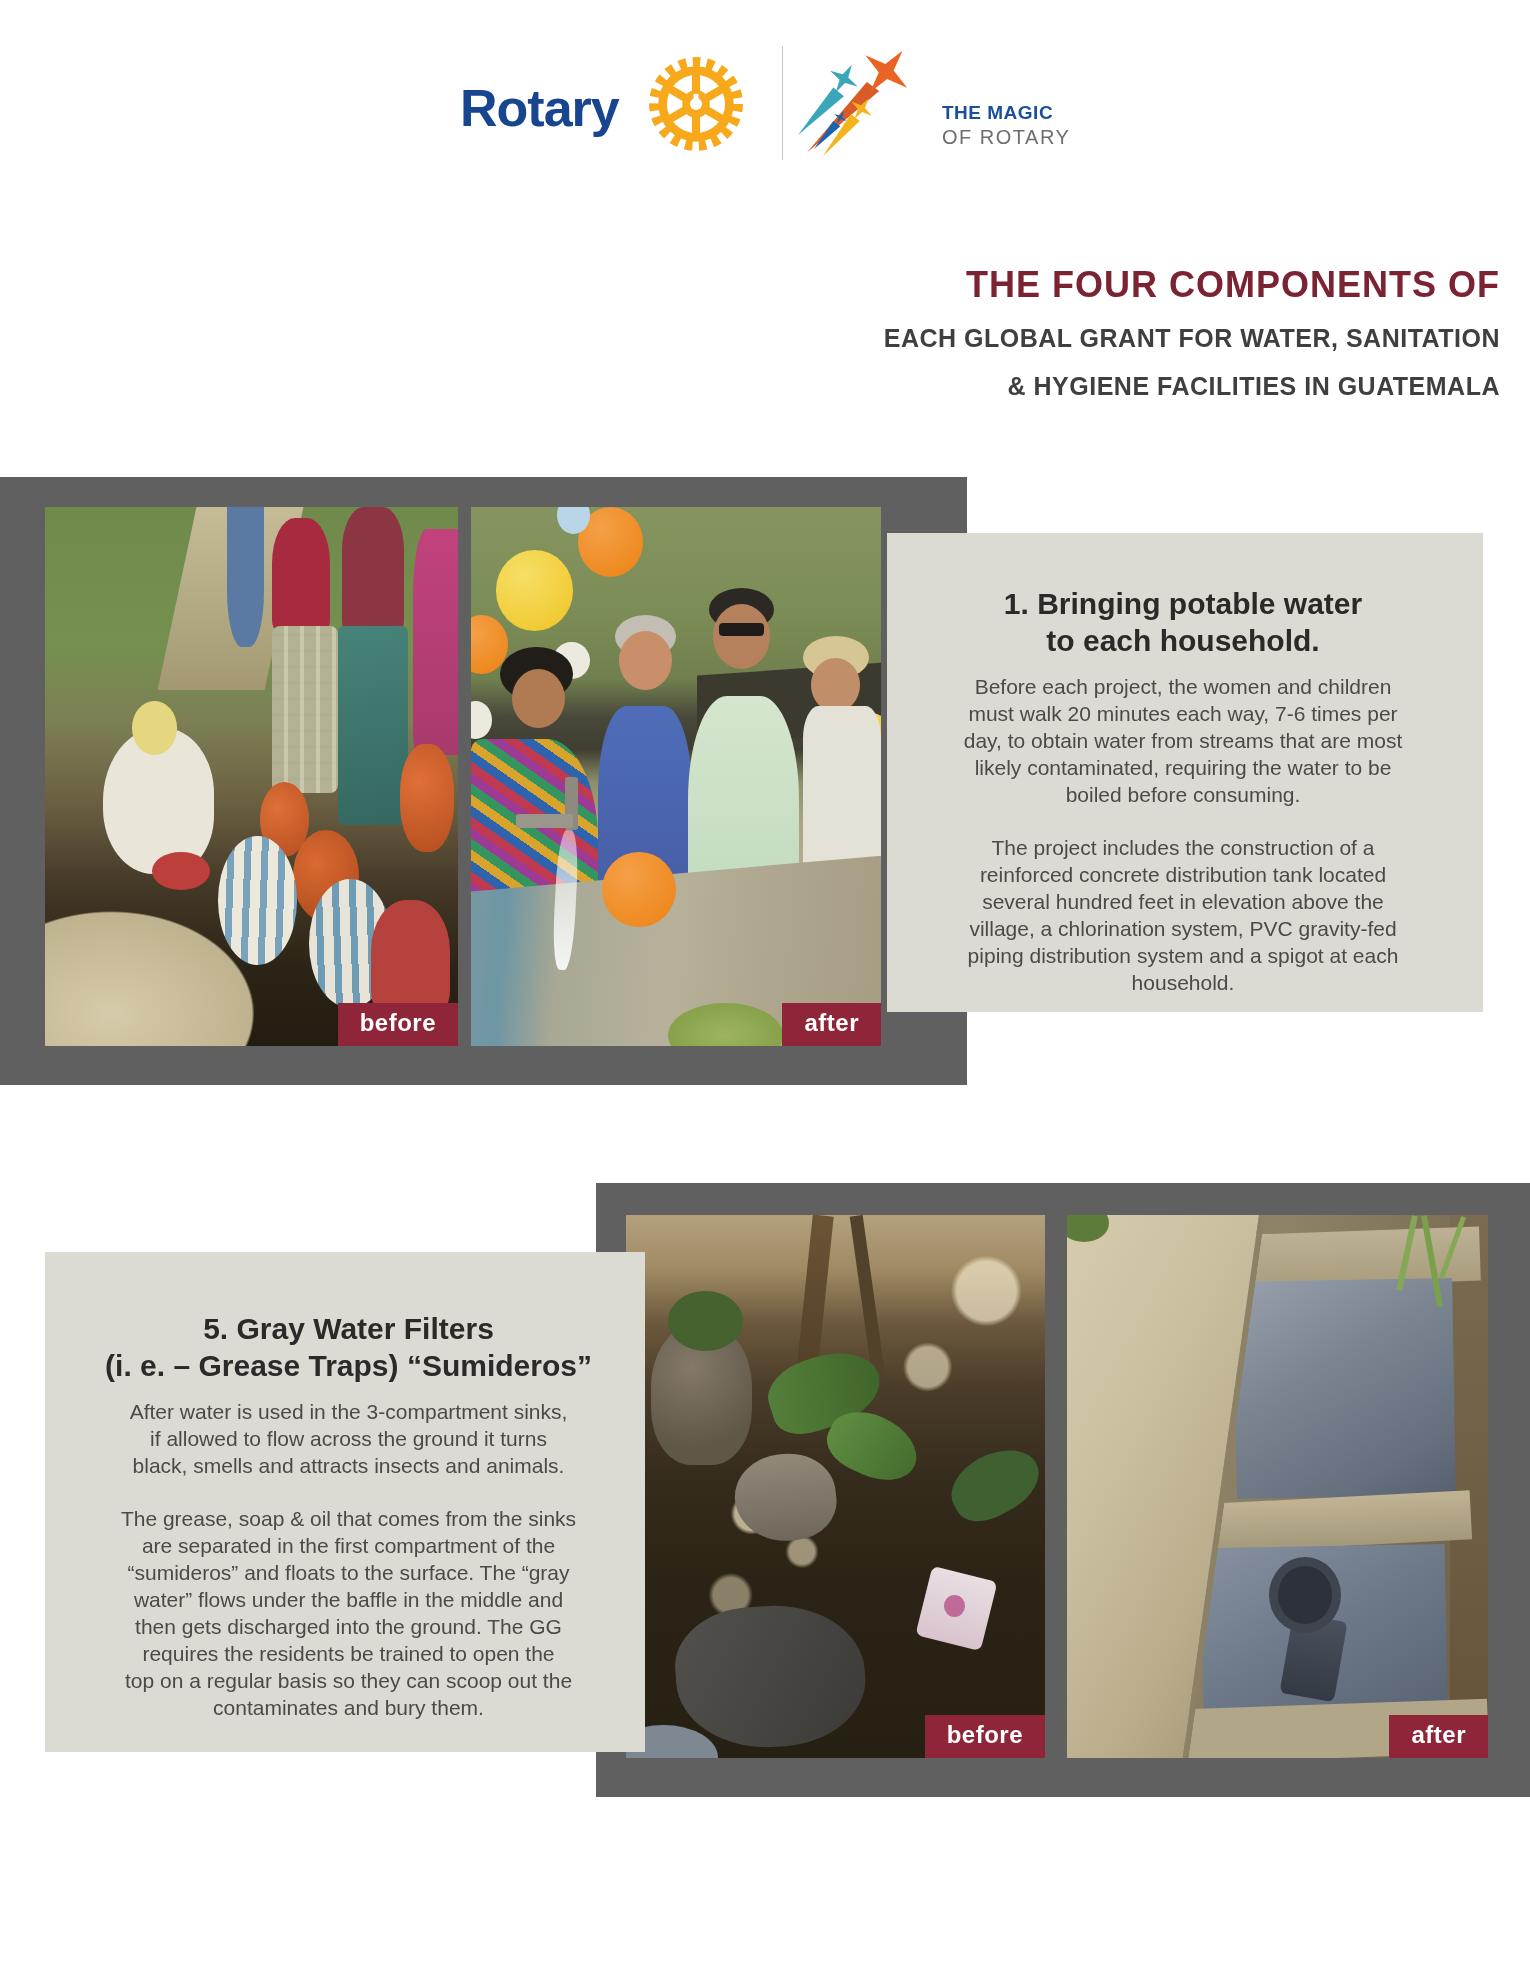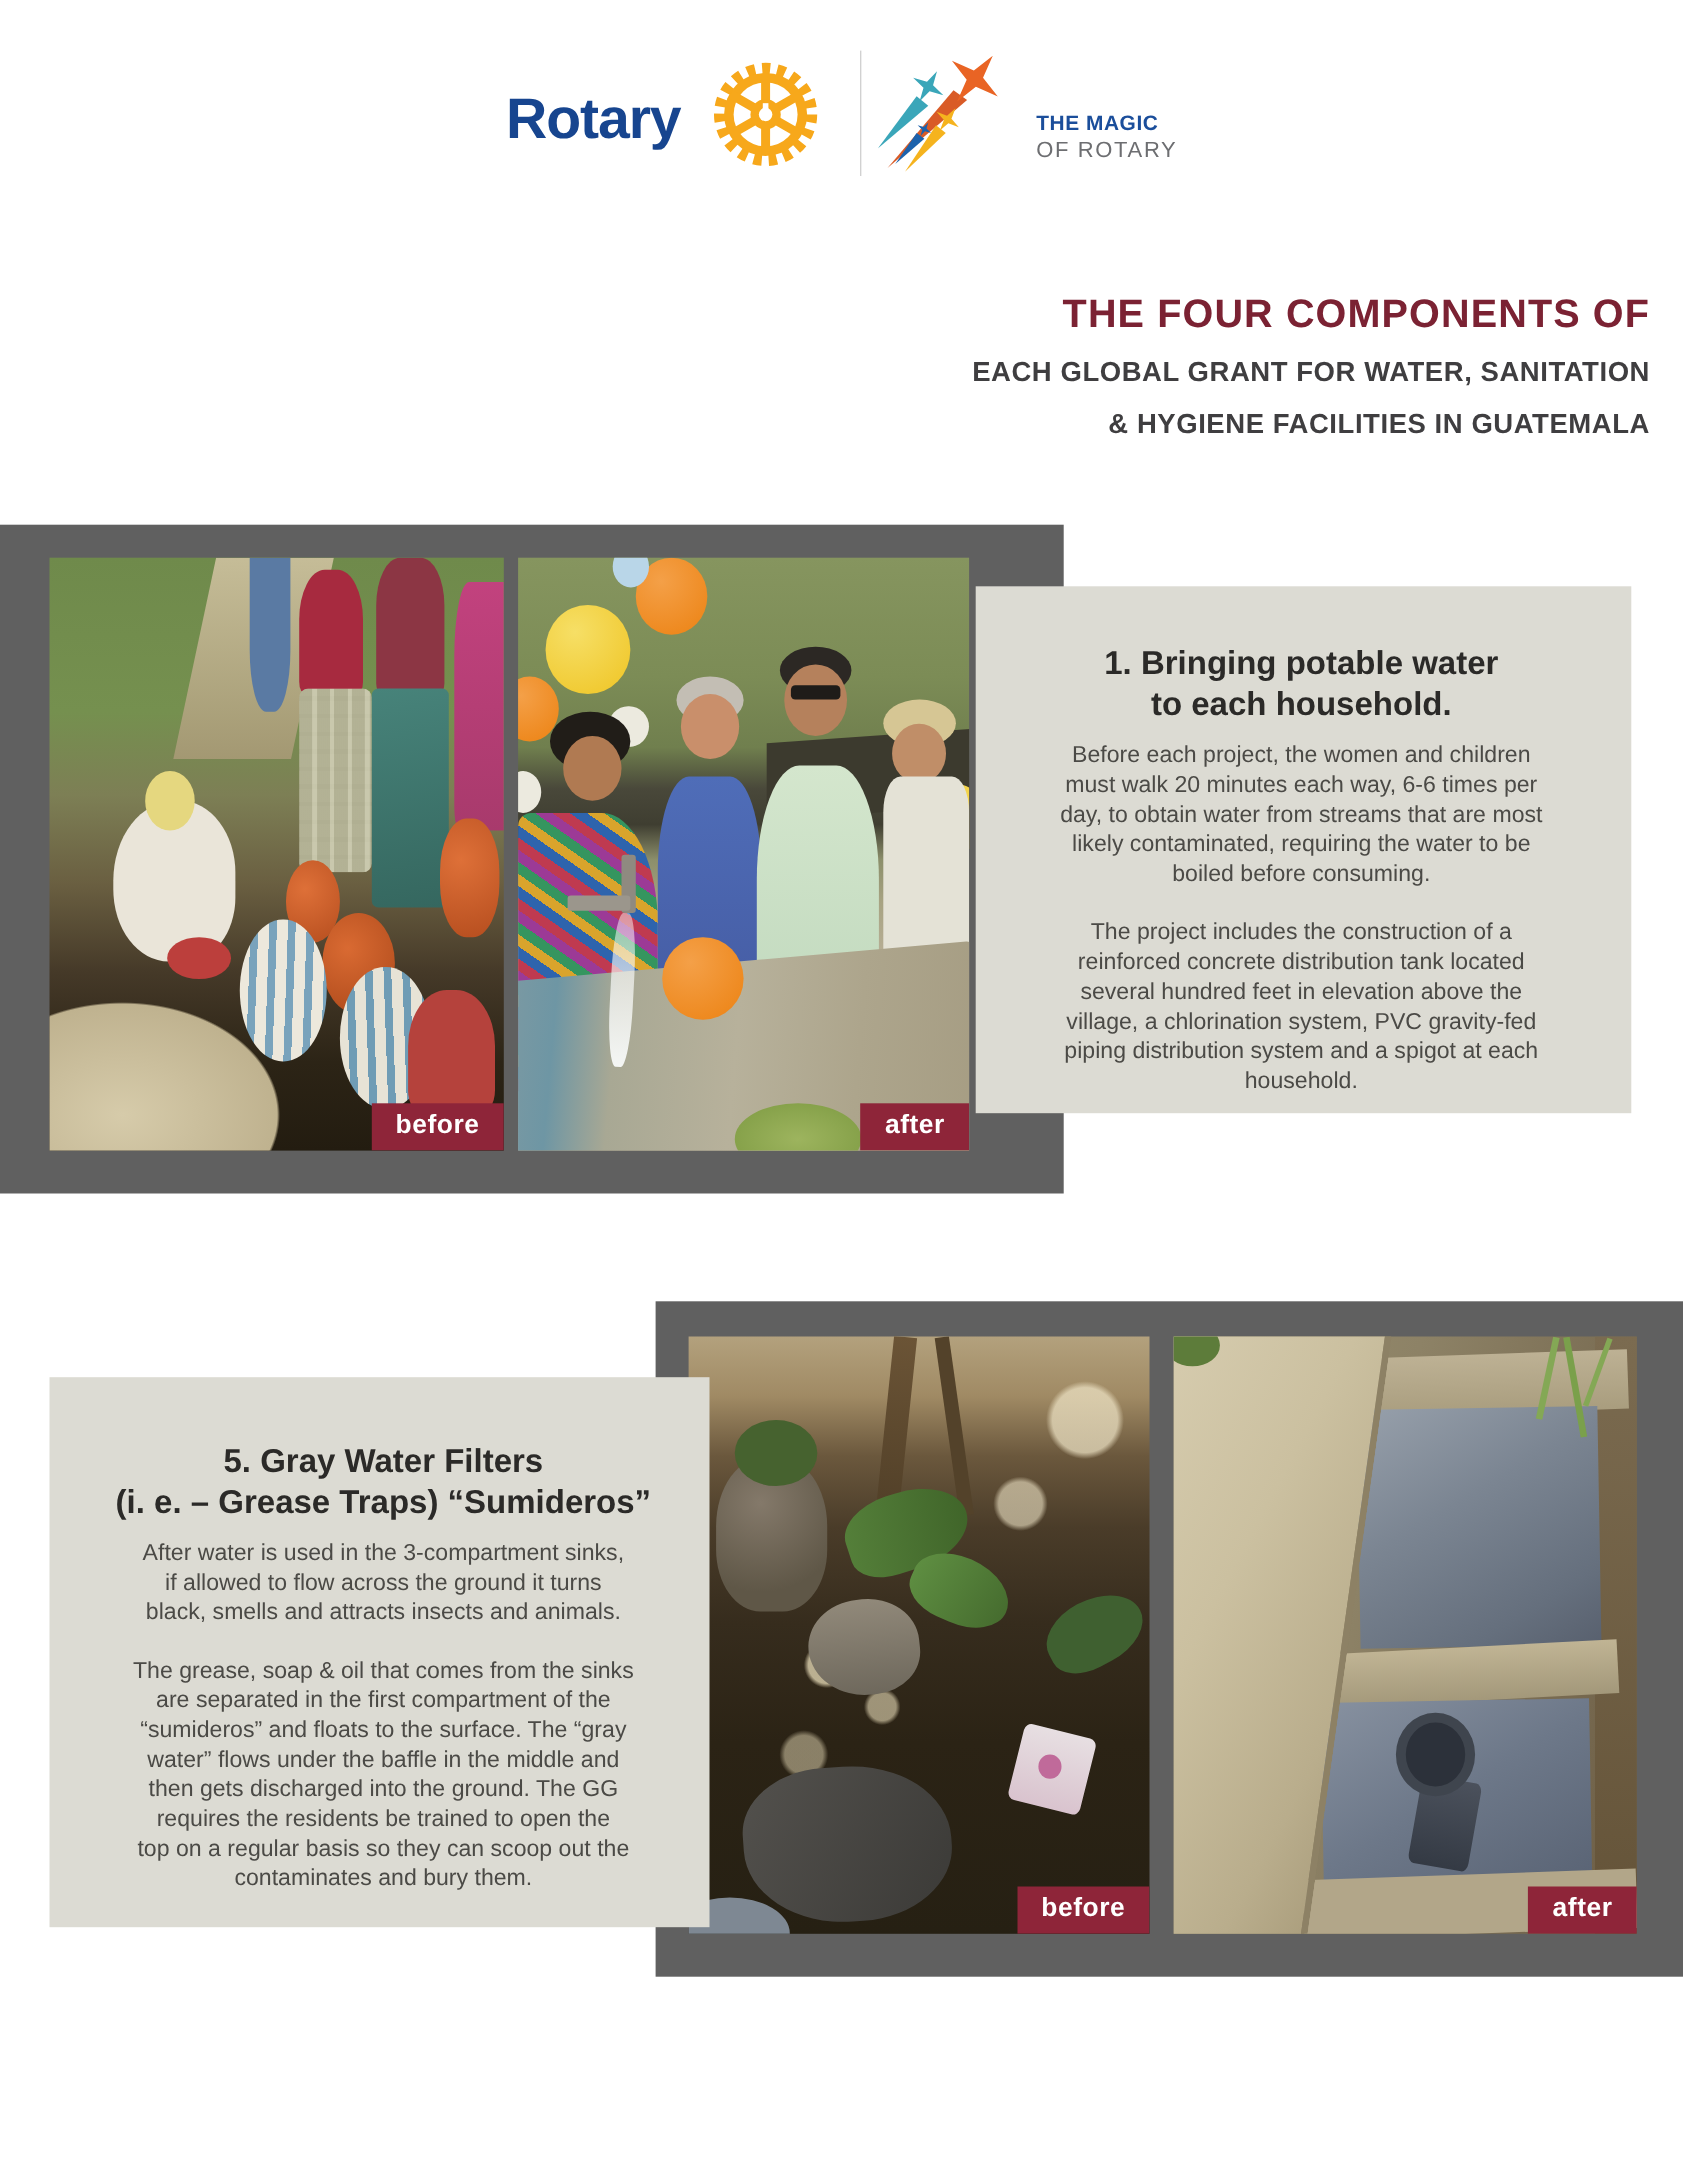--- a/index.html
+++ b/index.html
@@ -236,21 +236,21 @@
     <div class="p2-stream"></div>
     <div class="p2-balloon p2-bal-sink"></div>
     <div class="p2-green-bowl"></div>
     <div class="badge">after</div>
   </div>
 
   <div class="abs beige-panel beige-panel-1">
     <h2 class="panel-heading">1. Bringing potable water
 to each household.</h2>
     <p class="panel-para">Before each project, the women and children
-must walk 20 minutes each way, 6-6 times per
+must walk 20 minutes each way, 7-6 times per
 day, to obtain water from streams that are most
 likely contaminated, requiring the water to be
 boiled before consuming.</p>
     <p class="panel-para">The project includes the construction of a
 reinforced concrete distribution tank located
 several hundred feet in elevation above the
 village, a chlorination system, PVC gravity-fed
 piping distribution system and a spigot at each
 household.</p>
   </div>

